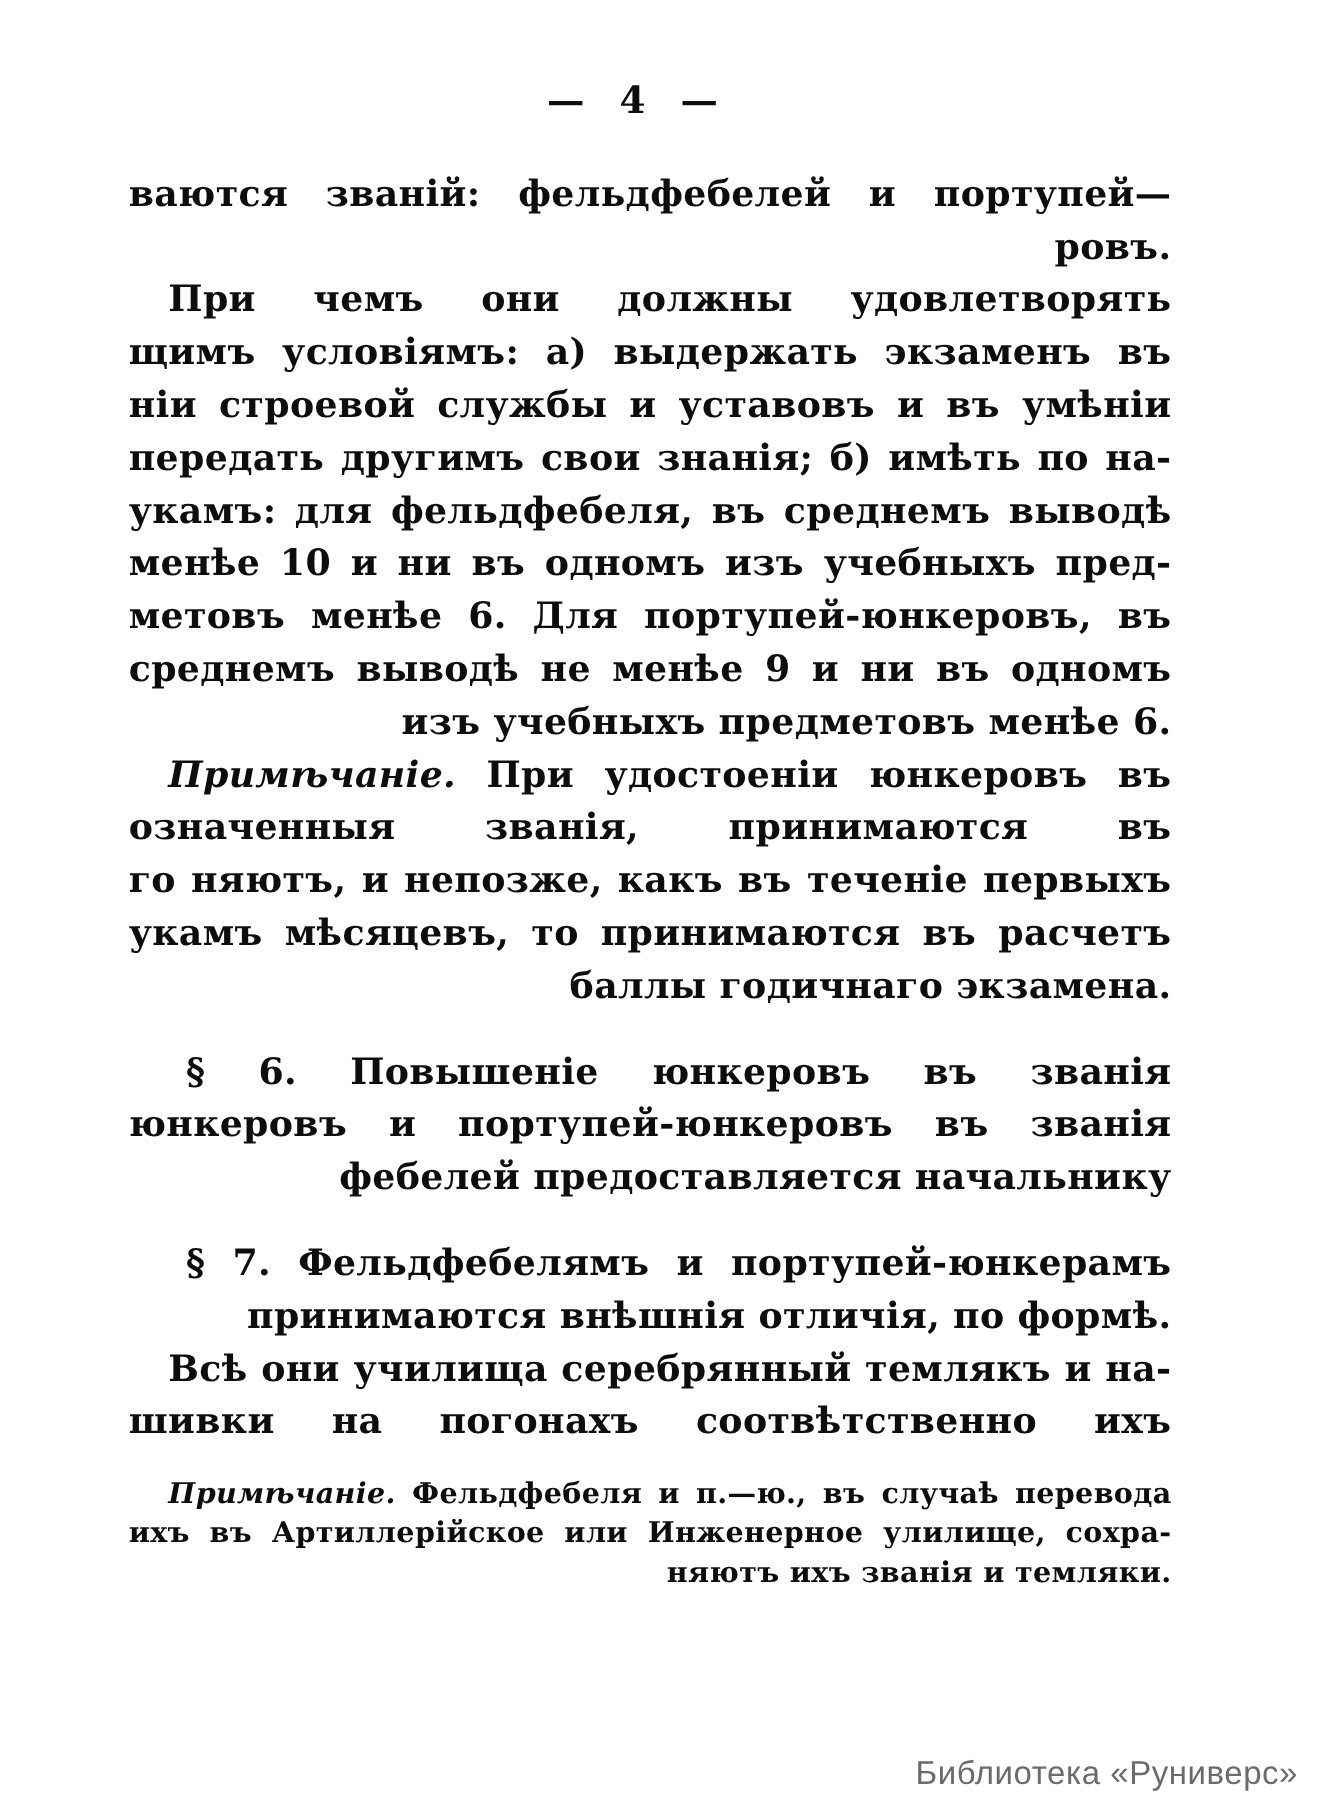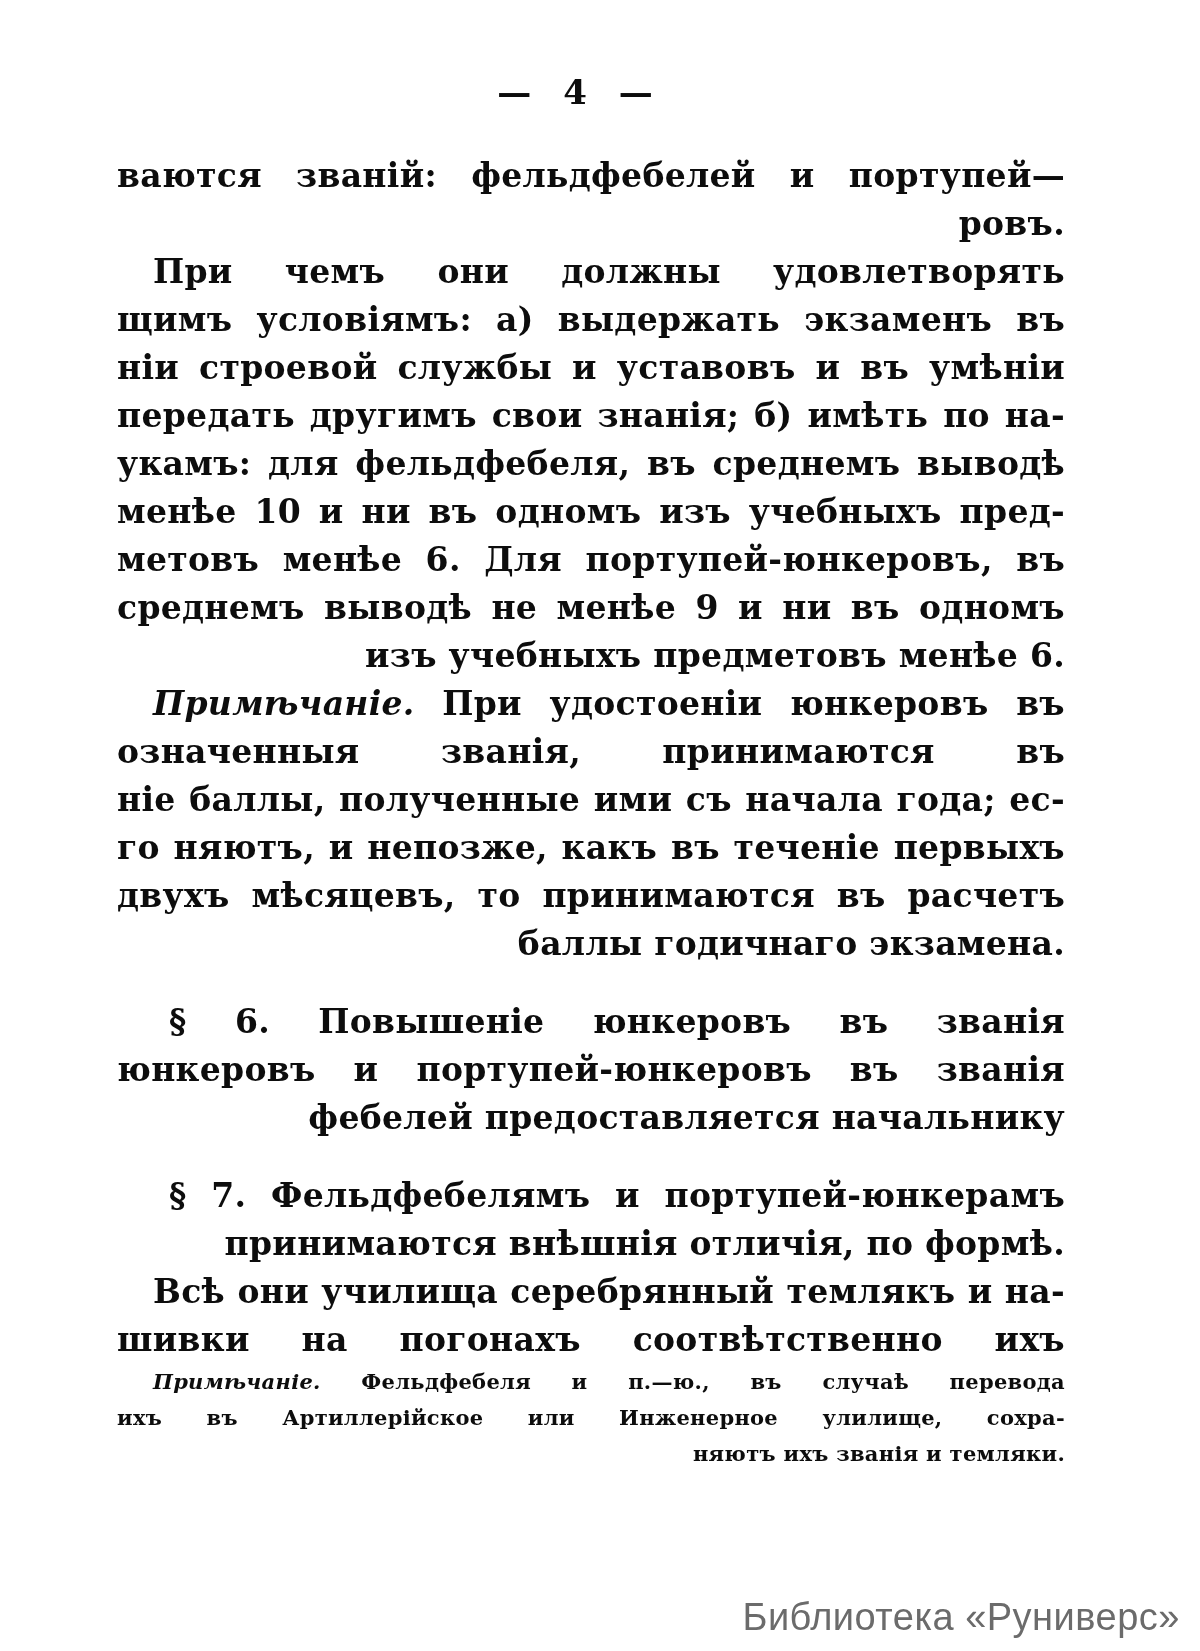--- a/index.html
+++ b/index.html
@@ -37,21 +37,22 @@
   .para {
     margin: 0;
     padding: 0;
     font-size: 33px;
     font-weight: bold;
     line-height: 48px;
     letter-spacing: 0.3px;
   }
   .para.section { margin-top: 30px; }
   .para.small-note {
-    font-size: 21px;
+    margin-top: 24px;
+    font-size: 26px;
     line-height: 36px;
   }
   .line {
     height: 48px;
     overflow: hidden;
     white-space: normal;
     text-align: right;
   }
   .small-note .line { height: 36px; }
   .line.just {
@@ -61,21 +62,21 @@
   .body .line:first-child,
   .note .line:first-child,
   .small-note .line:first-child { text-indent: 36px; }
   .section .line:first-child { text-indent: 52px; }
   .em { font-style: italic; }
   .watermark {
     position: absolute;
     top: 1596px;
     right: 20px;
     font-family: "Liberation Sans", sans-serif;
-    font-size: 38px;
+    font-size: 30px;
     font-weight: normal;
     color: #6b6b6b;
     letter-spacing: 0.5px;
   }
 </style>
 </head>
 <body>
 
 <div class="page">
   <div class="page-number">— 4 —</div>
@@ -92,23 +93,22 @@
         <div class="line just"><span class="rm">передать другимъ свои знанія; б) имѣть по на-</span></div>
         <div class="line just"><span class="rm">укамъ: для фельдфебеля, въ среднемъ выводѣ не</span></div>
         <div class="line just"><span class="rm">менѣе 10 и ни въ одномъ изъ учебныхъ пред-</span></div>
         <div class="line just"><span class="rm">метовъ менѣе 6. Для портупей-юнкеровъ, въ</span></div>
         <div class="line just"><span class="rm">среднемъ выводѣ не менѣе 9 и ни въ одномъ</span></div>
         <div class="line"><span class="rm">изъ учебныхъ предметовъ менѣе 6.</span></div>
       </div>
       <div class="para note">
         <div class="line just"><span class="em">Примѣчаніе.</span><span class="rm"> При удостоеніи юнкеровъ въ</span></div>
         <div class="line just"><span class="rm">означенныя званія, принимаются въ соображе-</span></div>
-        <div class="line just"><span class="rm">ніе баллы, полученные ими съ начала года; ес-</span></div>
         <div class="line just"><span class="rm">го няютъ, и непозже, какъ въ теченіе первыхъ</span></div>
-        <div class="line just"><span class="rm">двухъ мѣсяцевъ, то принимаются въ расчетъ</span></div>
+        <div class="line just"><span class="rm">укамъ мѣсяцевъ, то принимаются въ расчетъ</span></div>
         <div class="line"><span class="rm">баллы годичнаго экзамена.</span></div>
       </div>
       <div class="para section">
         <div class="line just"><span class="rm">§ 6. Повышеніе юнкеровъ въ званія портупей-</span></div>
         <div class="line just"><span class="rm">юнкеровъ и портупей-юнкеровъ въ званія фельд-</span></div>
         <div class="line"><span class="rm">фебелей предоставляется начальнику училища.</span></div>
       </div>
       <div class="para section">
         <div class="line just"><span class="rm">§ 7. Фельдфебелямъ и портупей-юнкерамъ при-</span></div>
         <div class="line"><span class="rm">принимаются внѣшнія отличія, по формѣ.</span></div>

